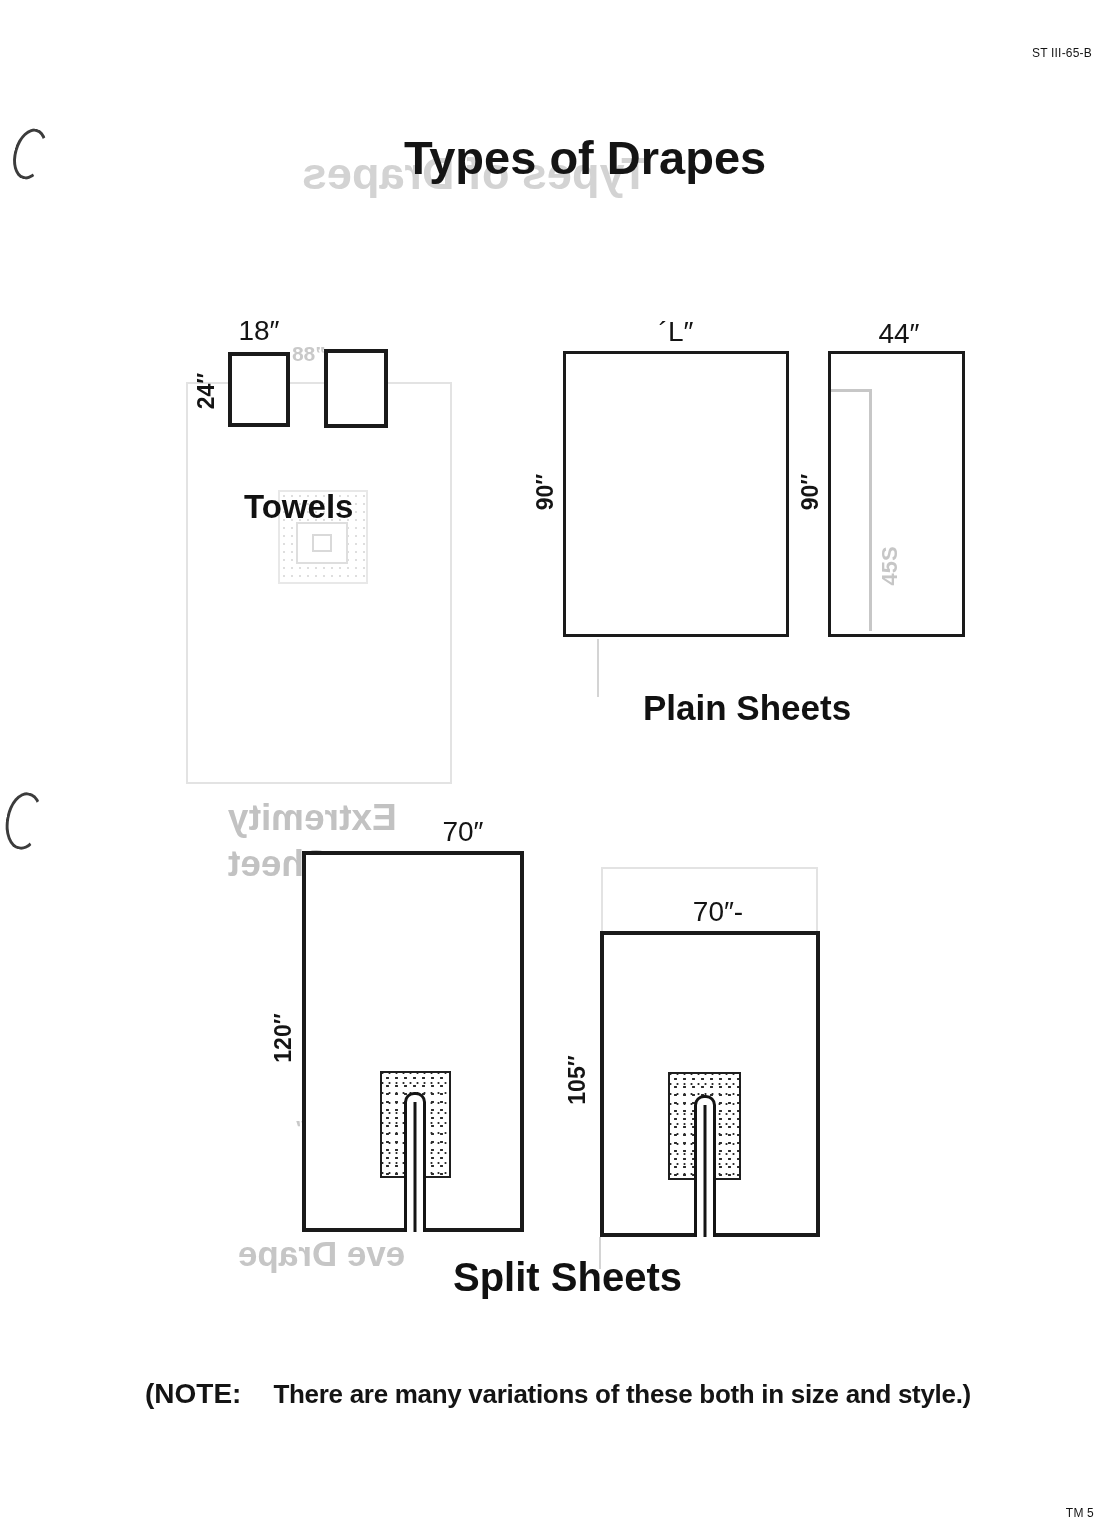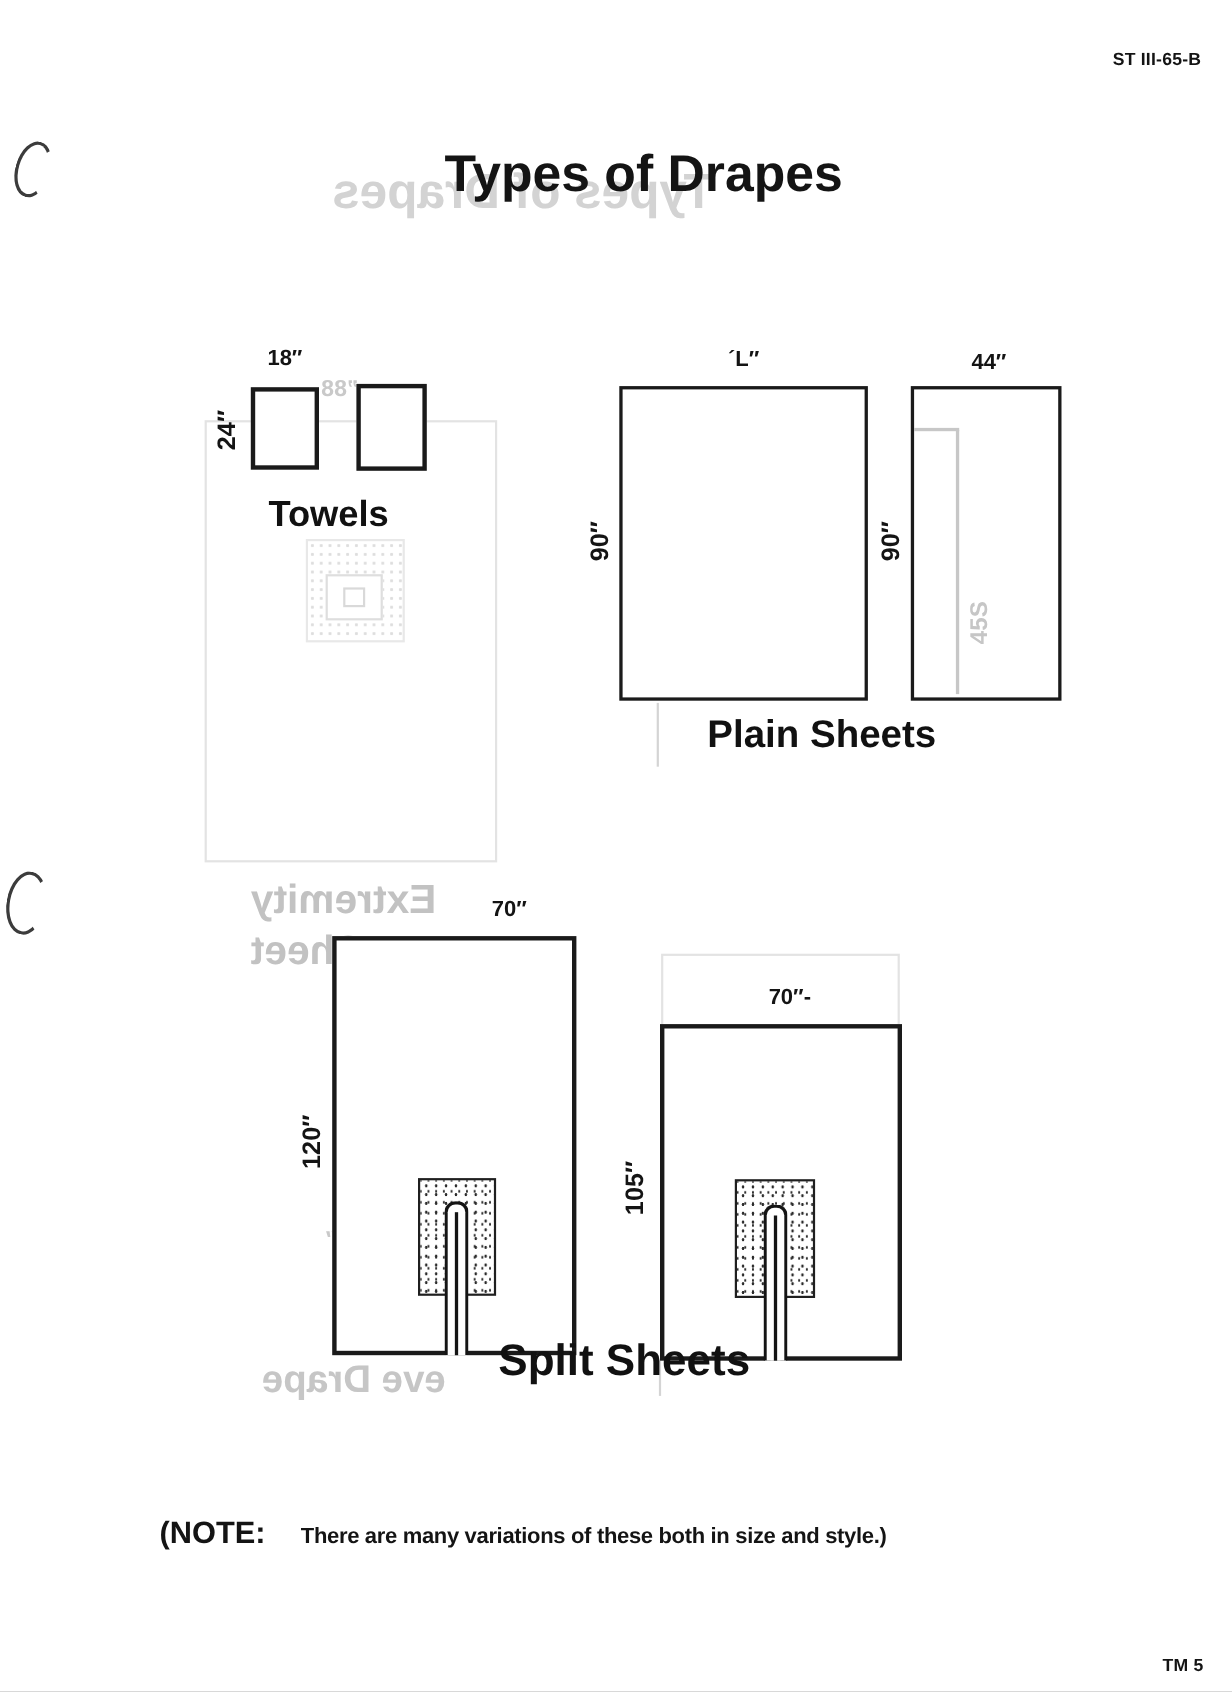--- a/index.html
+++ b/index.html
@@ -1,27 +1,27 @@
 <!DOCTYPE html>
 <html><head>
 <meta charset="utf-8">
 <style>
   html, body { margin:0; padding:0; background:#9a9a9a; }
   .page {
     position:relative; width:1120px; height:1538px; margin:0 auto;
     background:#ffffff; overflow:hidden;
     font-family:"Liberation Sans", sans-serif; color:#141414;
   }
-  .doc-ref { position:absolute; font-weight:700; font-size:16px; letter-spacing:.2px; }
+  .doc-ref { position:absolute; font-weight:400; font-size:12px; letter-spacing:.2px; }
   .title { position:absolute; margin:0; font-weight:700; font-size:47px; white-space:nowrap; }
-  .hdim { position:absolute; font-weight:700; font-size:20px; transform:translateX(-50%); white-space:nowrap; }
+  .hdim { position:absolute; font-weight:400; font-size:28px; transform:translateX(-50%); white-space:nowrap; }
   .vdim { position:absolute; font-weight:700; font-size:23px; transform:translate(-50%,-50%) rotate(-90deg); white-space:nowrap; }
   .sheet { position:absolute; box-sizing:border-box; background:#fff; border:4px solid #1a1a1a; }
   .b3 { border-width:3px; }
-  .sec-label { position:absolute; font-weight:700; white-space:nowrap; color:#111; }
+  .sec-label { position:absolute; font-weight:700; white-space:nowrap; color:#111;margin-top:40px; }
   .stipple {
     position:absolute; box-sizing:border-box; border:2px solid #1f1f1f; background-color:#fff;
     background-image:
       radial-gradient(circle, #2b2b2b 1.1px, transparent 1.45px),
       radial-gradient(circle, #2b2b2b .9px, transparent 1.25px);
     background-size:9px 8px, 7px 10px; background-position:1px 1px, 4px 5px;
   }
   .slit {
     position:absolute; box-sizing:border-box; background:#fff;
     border:3px solid #141414; border-bottom:none;
@@ -29,21 +29,21 @@
   }
   .slit-line { position:absolute; left:50%; top:7px; bottom:0; width:3px; transform:translateX(-50%); background:#141414; }
   .ghost-text { position:absolute; color:#c9c9c9; font-weight:700; white-space:nowrap; }
   .mirror { transform:scaleX(-1); }
   .ghost-rect { position:absolute; box-sizing:border-box; border:2px solid #e3e3e3; }
   .ghost-stipple { background-image:radial-gradient(circle, #dedede 1.2px, transparent 1.5px); background-size:8px 8px; }
   .ghost-line { position:absolute; background:#d4d4d4; }
   .pen-mark { position:absolute; border:3px solid #3c3c3c; border-radius:50%; border-right-color:transparent; }
   .note { position:absolute; display:flex; align-items:baseline; }
   .note .prefix { font-weight:700; font-size:28px; margin-right:32px; }
-  .note .body { font-weight:700; font-size:20px; letter-spacing:-.3px; }
+  .note .body { font-weight:700; font-size:26px; letter-spacing:-.3px; }
 </style>
 </head>
 <body>
 
 <div class="page">
 
   <div class="ghost-text mirror" style="left:302px;top:148px;font-size:45px;color:#d3d3d3;">Types of Drapes</div>
   <div class="ghost-rect" style="left:186px;top:382px;width:266px;height:402px;"></div>
   <div class="ghost-text mirror" style="left:292px;top:342px;font-size:21px;">”88</div>
   <div class="ghost-rect ghost-stipple" style="left:278px;top:490px;width:90px;height:94px;border-color:#e8e8e8;"></div>

